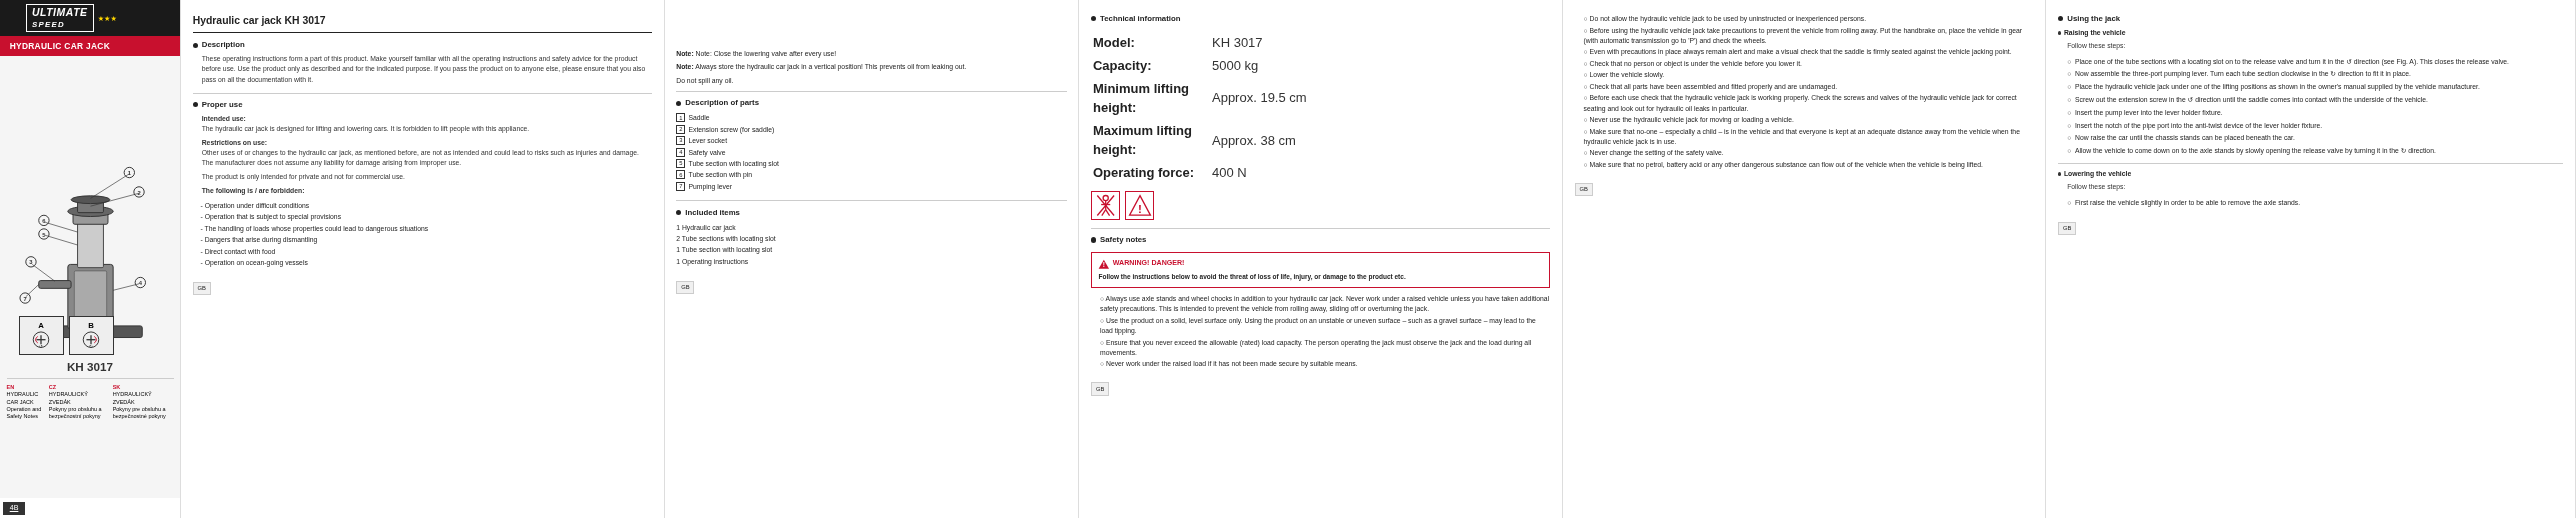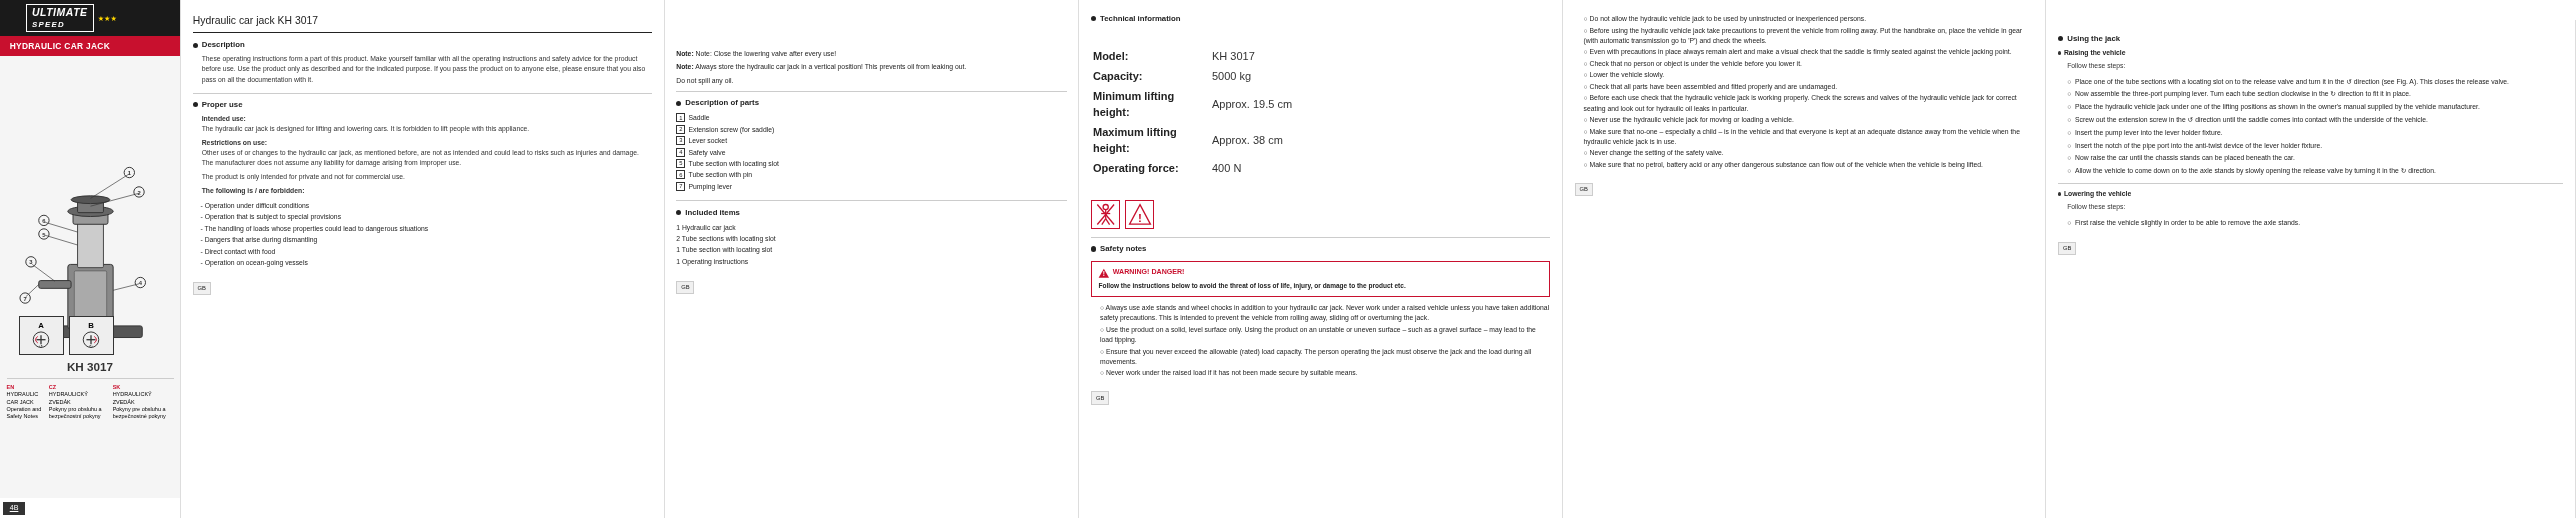--- a/index.html
+++ b/index.html
@@ -76,25 +76,24 @@
       font-size: 7.1px;
       line-height: 1.5;
       color: #222;
       overflow: hidden;
     }
     .content-panel.narrow {
       flex: 0.85;
     }
     .content-panel.wide {
       flex: 1.1;
-      margin-top: 20px;
     }
     .section-title {
       font-size: 10.4px;
-      font-weight: normal;
+      font-weight: bold;
       color: #222;
       margin-bottom: 6.5px;
       padding-bottom: 3.2px;
       border-bottom: 1.3px solid #222;
     }
     .bullet-section {
       margin-bottom: 7.8px;
     }
     .bullet-header {
       display: flex;
@@ -129,22 +128,22 @@
       font-weight: bold;
       color: #c8102e;
       font-size: 7.1px;
       margin-bottom: 2.6px;
       display: flex;
       align-items: center;
       gap: 2.6px;
     }
     .tech-info-table {
       width: 100%;
-      font-size: 11px;
-      margin: 21px 0;
+      font-size: 13px;
+      margin: 6px 0;
     }
     .tech-info-table tr td:first-child {
       font-weight: bold;
       width: 117px;
       padding: 0.6px 0;
     }
     .tech-info-table tr td:last-child {
       color: #333;
     }
     .safety-icon-row {

